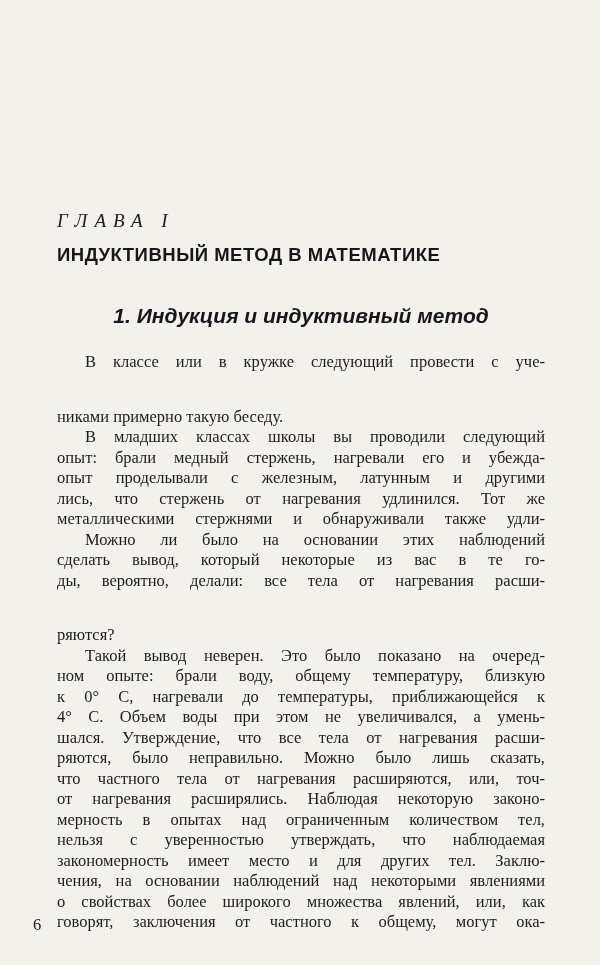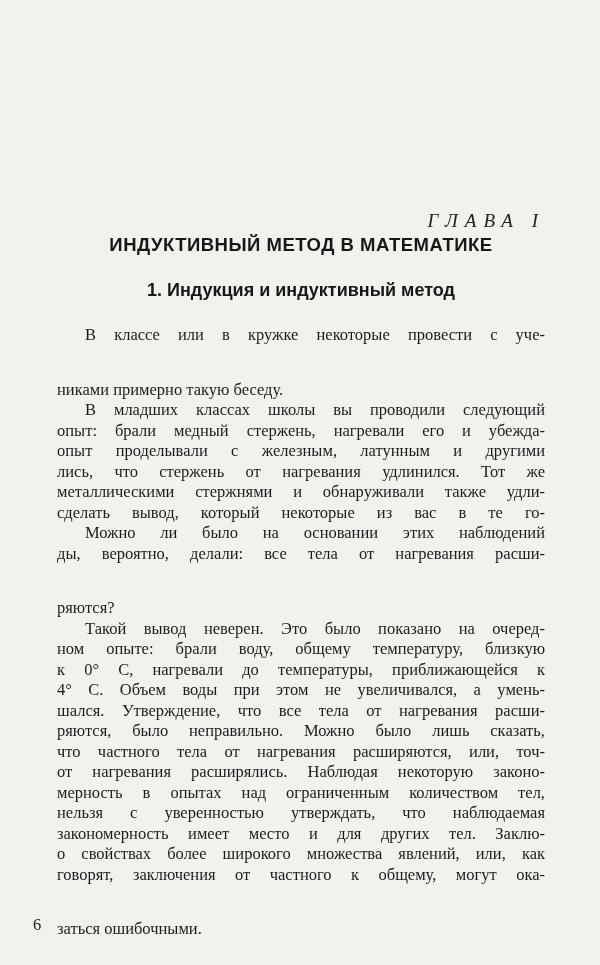--- a/index.html
+++ b/index.html
@@ -21,43 +21,44 @@
     color: #1c1c1e;
     box-sizing: border-box;
   }
   .text-block {
     position: absolute;
     left: 57px;
     top: 210px;
     width: 488px;
   }
   .chapter-label {
-    text-align: right;
+    text-align: left;
     font-style: italic;
     font-size: 19px;
     letter-spacing: 7px;
-    margin-bottom: 2px;
+    margin-bottom: 12px;
     color: #222;
   }
   .chapter-title {
-    text-align: center;
+    text-align: left;
     font-family: "Liberation Sans", sans-serif;
     font-weight: bold;
     font-size: 18.5px;
     letter-spacing: 0.5px;
-    margin-bottom: 24px;
+    margin-bottom: 38px;
     color: #17171a;
   }
   .section-title {
     text-align: center;
     font-family: "Liberation Sans", sans-serif;
     font-weight: bold;
-    font-size: 18px;
+    font-size: 21px;
     margin-bottom: 24px;
     color: #17171a;
+    font-style: italic;
   }
   .body-text {
     font-size: 16.5px;
     line-height: 20.5px;
   }
   .para { margin: 0; }
   .line {
     text-align: justify;
     text-align-last: justify;
     -moz-text-align-last: justify;
@@ -83,48 +84,49 @@
 </head>
 <body>
 
 <div class="page">
   <div class="text-block">
     <div class="chapter-label">ГЛАВА I</div>
     <div class="chapter-title">ИНДУКТИВНЫЙ МЕТОД В МАТЕМАТИКЕ</div>
     <div class="section-title">1. Индукция и индуктивный метод</div>
     <div class="body-text" id="paragraphs">
         <div class="para">
-          <div class="line first">В классе или в кружке некоторые провести с уче-</div>
+          <div class="line first">В классе или в кружке следующий провести с уче-</div>
           <div class="line last">никами примерно такую беседу.</div>
         </div>
         <div class="para">
           <div class="line first">В младших классах школы вы проводили следующий</div>
           <div class="line">опыт: брали медный стержень, нагревали его и убежда-</div>
           <div class="line">опыт проделывали с железным, латунным и другими</div>
           <div class="line">лись, что стержень от нагревания удлинился. Тот же</div>
           <div class="line">металлическими стержнями и обнаруживали также удли-</div>
         </div>
         <div class="para">
+          <div class="line first">Можно ли было на основании этих наблюдений</div>
           <div class="line">сделать вывод, который некоторые из вас в те го-</div>
-          <div class="line first">Можно ли было на основании этих наблюдений</div>
           <div class="line">ды, вероятно, делали: все тела от нагревания расши-</div>
           <div class="line last">ряются?</div>
         </div>
         <div class="para">
           <div class="line first">Такой вывод неверен. Это было показано на очеред-</div>
           <div class="line">ном опыте: брали воду, общему температуру, близкую</div>
           <div class="line">к 0° С, нагревали до температуры, приближающейся к</div>
           <div class="line">4° С. Объем воды при этом не увеличивался, а умень-</div>
           <div class="line">шался. Утверждение, что все тела от нагревания расши-</div>
           <div class="line">ряются, было неправильно. Можно было лишь сказать,</div>
           <div class="line">что частного тела от нагревания расширяются, или, точ-</div>
           <div class="line">от нагревания расширялись. Наблюдая некоторую законо-</div>
           <div class="line">мерность в опытах над ограниченным количеством тел,</div>
           <div class="line">нельзя с уверенностью утверждать, что наблюдаемая</div>
           <div class="line">закономерность имеет место и для других тел. Заклю-</div>
+          <div class="line">чения, на основании наблюдений над некоторыми явлениями</div>
           <div class="line">о свойствах более широкого множества явлений, или, как</div>
           <div class="line">говорят, заключения от частного к общему, могут ока-</div>
           <div class="line last">заться ошибочными.</div>
         </div>
       </div>
   </div>
   <div class="page-number">6</div>
 </div>
 
 </body></html>

